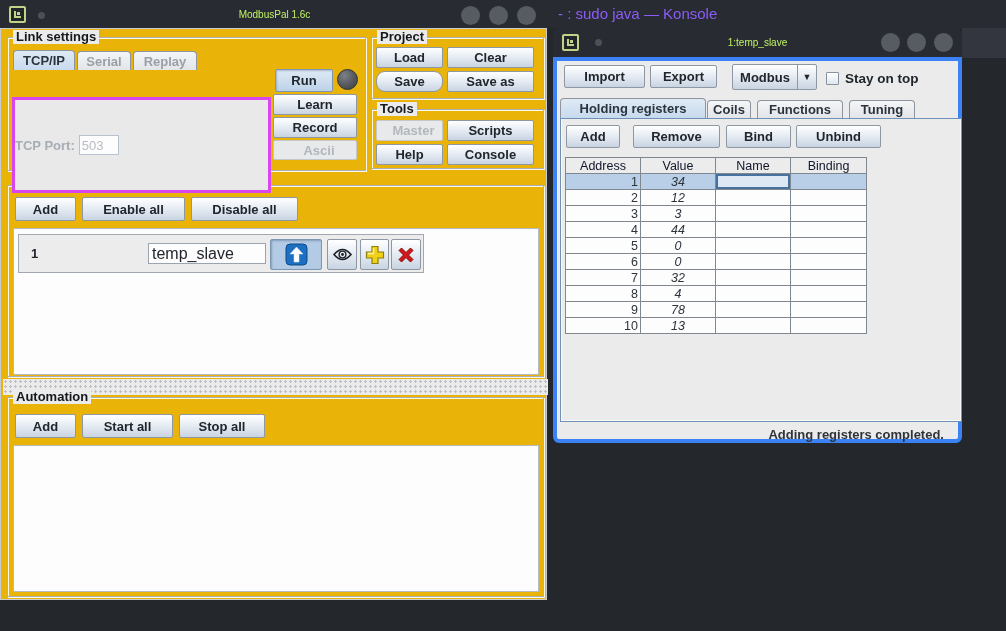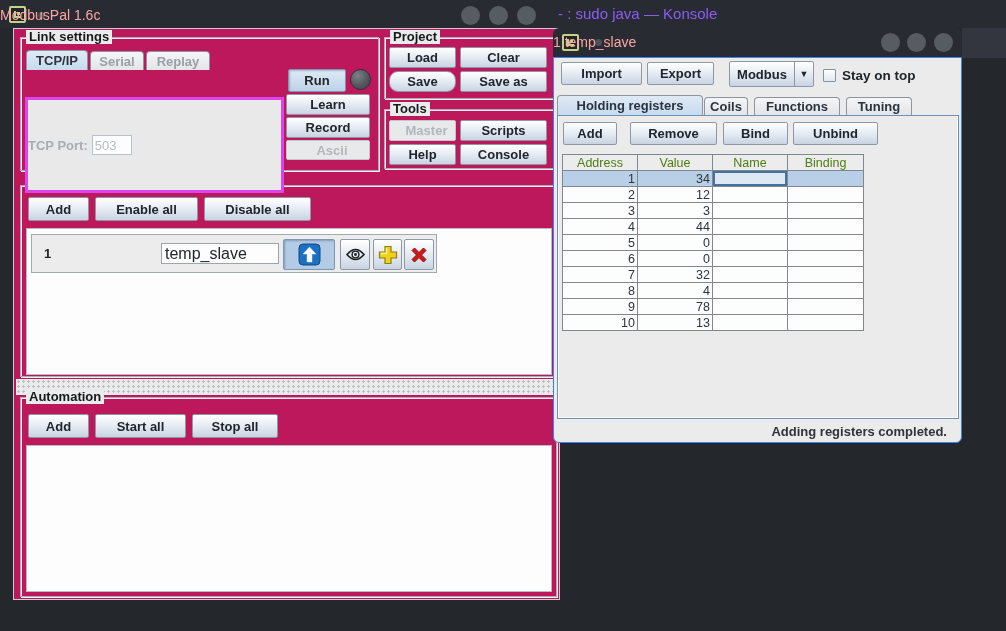--- a/index.html
+++ b/index.html
@@ -6,32 +6,32 @@
   html,body { width:1006px; height:631px; overflow:hidden; }
   body { background:#24272b; font-family:"Liberation Sans","DejaVu Sans",sans-serif; position:relative; }
 
   
   .konsole-bar { position:absolute; left:0; top:0; width:1006px; height:28px; background:#282b31; }
   .konsole-title { position:absolute; left:558px; top:0; height:28px; line-height:28px; color:#8b5cf6; font-size:15px; }
   .konsole-band { position:absolute; left:962px; top:28px; width:44px; height:30px; background:#33363e; }
 
   
   .titlebar { position:absolute; left:0; top:0; width:100%; background:#282b31; border-radius:5px 5px 0 0; }
-  .win-title { position:absolute; top:0; width:100%; text-align:left; font-size:14px; color:#fca5a5; }
+  .win-title { position:absolute; top:0; width:100%; text-align:center; font-size:10px; color:#bef264; }
   .app-icon { position:absolute; width:17px; height:17px; border:2px solid #c2d388; background:#22262b; border-radius:2px; }
   .app-icon .glyph { position:absolute; left:3px; top:3px; width:7px; height:7px; border-left:2px solid #c2d388; border-bottom:2px solid #c2d388; }
   .app-icon .glyph::after { content:""; position:absolute; left:1px; bottom:1px; width:3px; height:3px; background:#c2d388; }
   .title-dot { position:absolute; width:7px; height:7px; border-radius:50%; background:#4c5057; }
   .win-circle { position:absolute; width:19px; height:19px; border-radius:50%; background:#575b62; }
 
   
   .lwin { position:absolute; left:0; top:2px; width:549px; height:598px; }
   .lwin .titlebar { height:26px; }
   .lwin .win-title { line-height:26px; }
-  .lwin-body { position:absolute; left:13px; top:26px; width:547px; height:572px; background:#be185d; border:1px solid #c8ccd0; }
+  .lwin-body { position:absolute; left:0; top:26px; width:547px; height:572px; background:#eab308; border:1px solid #c8ccd0; }
 
   
   .group { position:absolute; border:1px solid #a9afb6; box-shadow:1px 1px 0 rgba(255,255,255,.9), inset 1px 1px 0 rgba(255,255,255,.9); }
   .group-title { position:absolute; font-size:13px; font-weight:bold; color:#15191d; background:#ebebeb; padding:0 3px; line-height:14px; }
 
   
   .btn { position:absolute; display:flex; align-items:center; justify-content:center;
          background:linear-gradient(#ffffff,#e7edf4 45%,#c9d4e2); border:1px solid #8e98a4; border-radius:2px;
          font-size:13px; font-weight:bold; color:#20262c; cursor:default; }
   .btn.disabled { background:#e8e9eb; color:#b2b7bd; border-color:#c2c7cc;padding-left:8px; }
@@ -60,39 +60,39 @@
   .icon-btn.toggled { background:#b3cbe4; border-color:#7d96b2; box-shadow:inset 1px 1px 2px rgba(60,90,130,.4); }
 
   
   .splitter { position:absolute; left:2px; top:350px; width:545px; height:16px; background:#ebebeb;
               background-image:radial-gradient(circle,#bcc0c4 1px,transparent 1.3px); background-size:5px 5px; }
 
   
   .rwin { position:absolute; left:553px; top:28px; width:409px; height:415px; border-radius:6px; }
   .rwin .titlebar { height:29px; border-radius:6px 6px 0 0; }
   .rwin .win-title { line-height:29px; }
-  .rwin-body { position:absolute; left:0; top:29px; width:409px; height:386px; background:#ebebeb; border:1px solid #3b82f6; border-radius:0 0 6px 6px; }
+  .rwin-body { position:absolute; left:0; top:29px; width:409px; height:386px; background:#ebebeb; border:4px solid #3b82f6; border-radius:0 0 6px 6px; }
 
   .combo { position:absolute; left:175px; top:3px; width:85px; height:26px; display:flex; border:1px solid #8e98a4; border-radius:2px;
            background:linear-gradient(#ffffff,#e7edf4 45%,#c9d4e2); }
   .combo-text { flex:1; display:flex; align-items:center; justify-content:center; font-size:13px; font-weight:bold; color:#20262c; }
   .combo-arrow { width:19px; border-left:1px solid #8e98a4; display:flex; align-items:center; justify-content:center; font-size:9px; color:#20262c; }
   .checkbox { position:absolute; left:269px; top:11px; width:13px; height:13px; border:1px solid #8793a0; background:linear-gradient(#fff,#dfe7ef); border-radius:1px; }
   .rw-toolbar-label { position:absolute; left:288px; top:6px; font-size:13.5px; font-weight:bold; color:#20262c; line-height:24px; }
 
   .tabpanel-right { position:absolute; left:3px; top:57px; width:402px; height:304px; background:#ebebeb;
                     border:1px solid #6f91b5; box-shadow:inset -1px -1px 0 #f7f9fb, inset 1px 0 0 #f7f9fb; z-index:2; }
 
   
   table.reg { position:absolute; left:4px; top:38px; border-collapse:collapse; table-layout:fixed; background:#fdfdfd; font-size:12.5px; color:#2d343b; }
-  table.reg th { background:#ececec; font-weight:normal; color:#4d7c0f; text-align:center; height:16px; }
+  table.reg th { background:#ececec; font-weight:normal; color:#0f172a; text-align:center; height:16px; }
   table.reg th, table.reg td { border:1px solid #7f8891; padding:0 2px; overflow:hidden; white-space:nowrap; }
   table.reg td { height:16px; }
   td.col-address { text-align:right; }
-  td.col-value, td.col-name, td.col-binding { text-align:right; }
+  td.col-value, td.col-name, td.col-binding { text-align:center;font-style:italic; }
   tr.selected td { background:#b9cfe7; }
   tr.selected td.focus-cell { background:#dde8f4; box-shadow:inset 0 0 0 2px #47729f; }
 
   .status-text { position:absolute; right:14px; top:366px; font-size:13px; font-weight:bold; color:#2e343a; }
 
   svg { display:block; }
 </style>
 </head>
 <body>
 

